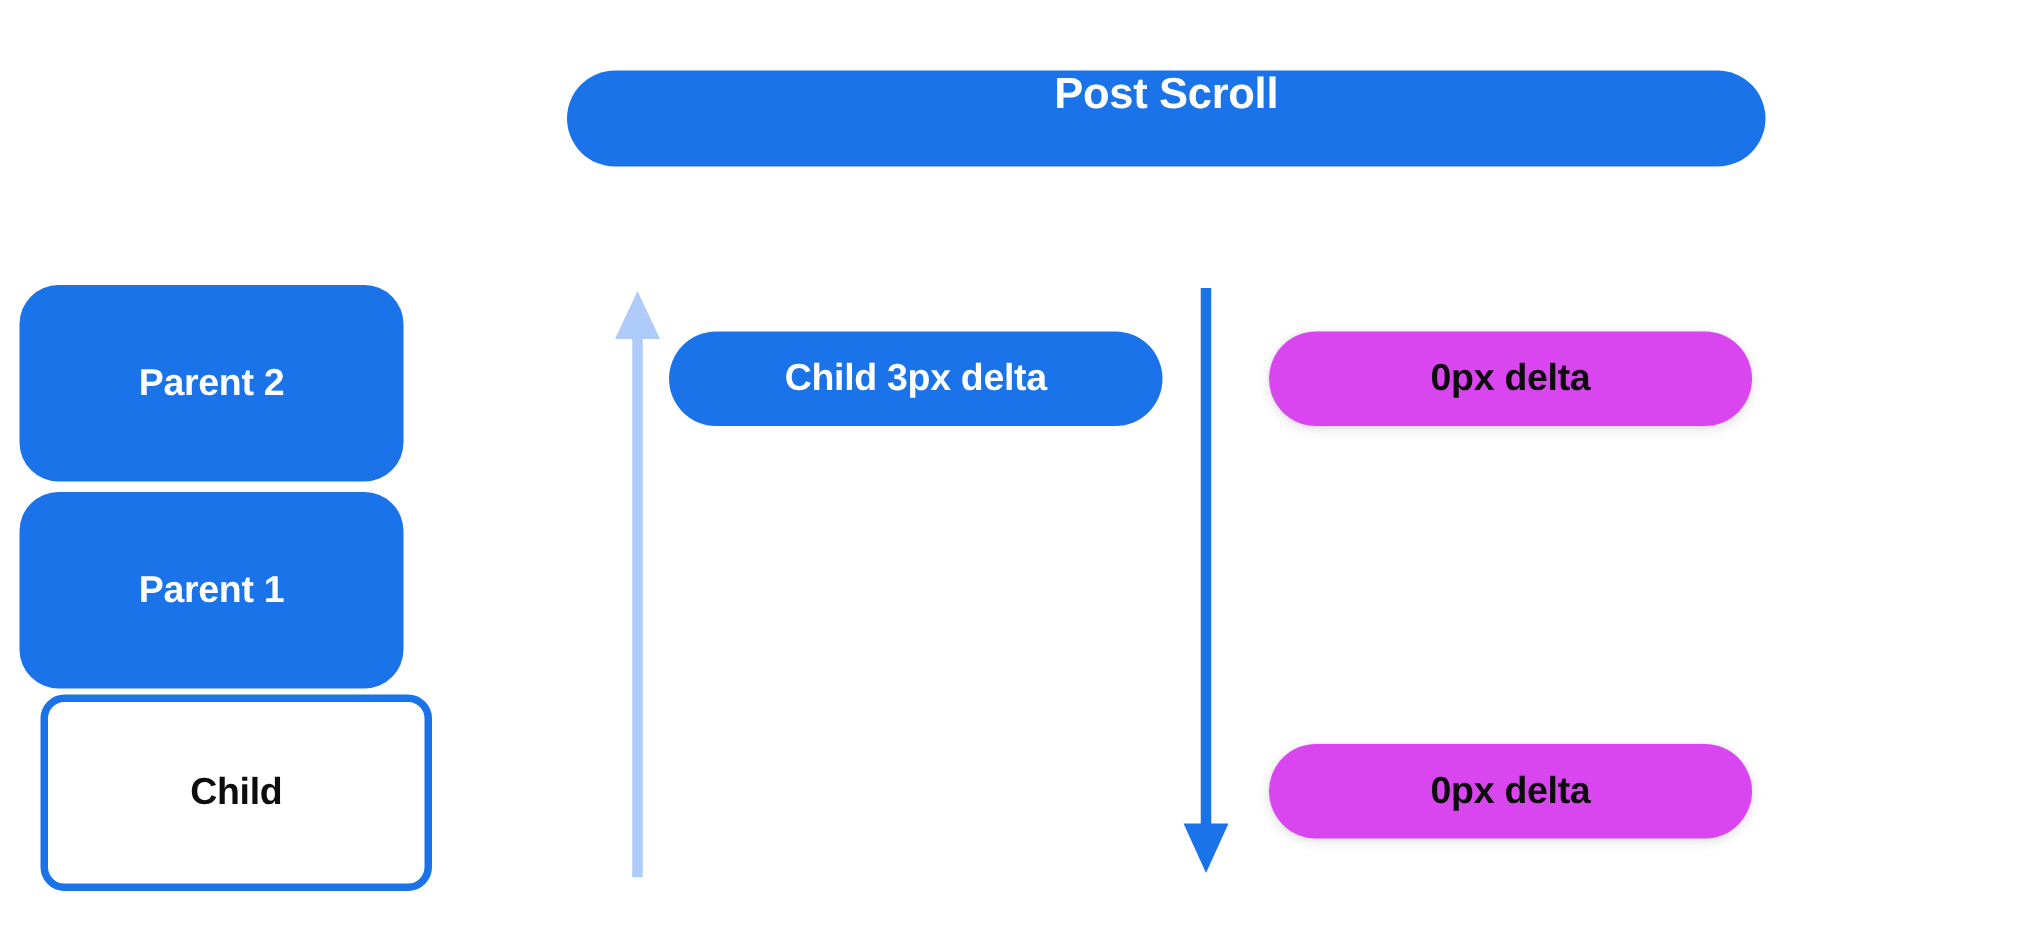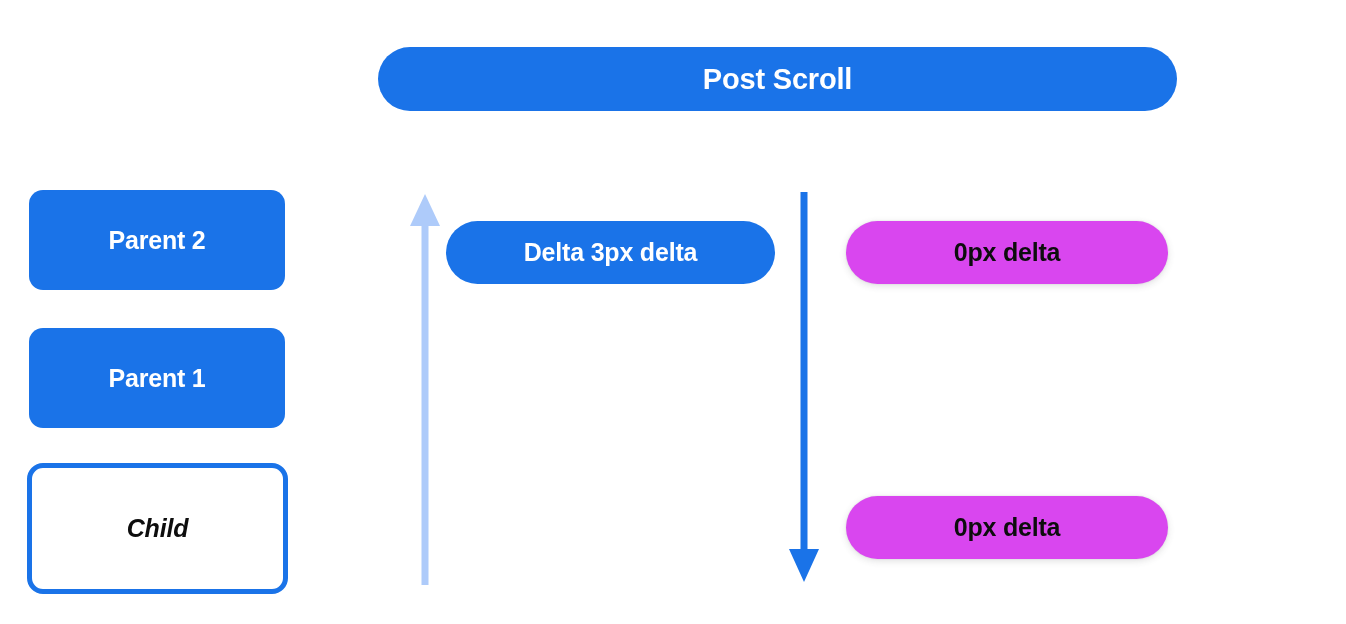--- a/index.html
+++ b/index.html
@@ -23,37 +23,37 @@
   
   .header-bar {
     position: absolute;
     left: 378px;
     top: 47px;
     width: 799px;
     height: 64px;
     background: #1a73e8;
     border-radius: 32px;
     display: flex;
-    align-items: center;
+    align-items: flex-start;
     justify-content: center;
   }
   .header-bar .label {
     color: #ffffff;
     font-size: 29px;
     font-weight: bold;
     letter-spacing: -0.2px;
   }
 
   
   .stack-box {
     position: absolute;
-    left: 29px;
+    left: 13px;
     width: 256px;
-    height: 100px;
-    border-radius: 14px;
+    height: 131px;
+    border-radius: 26px;
     display: flex;
     align-items: center;
     justify-content: center;
     box-sizing: border-box;
   }
   .stack-box .label {
     font-size: 25px;
     font-weight: bold;
     letter-spacing: -0.2px;
   }
@@ -66,21 +66,20 @@
   .stack-box.outlined {
     background: #ffffff;
     border: 5px solid #1a73e8;
     height: 131px;
     width: 261px;
     left: 27px;
     border-radius: 16px;
   }
   .stack-box.outlined .label {
     color: #0d0d0d;
-    font-style: italic;
   }
   .box-parent2 { top: 190px; }
   .box-parent1 { top: 328px; }
   .box-child   { top: 463px; }
 
   
   .arrow {
     position: absolute;
   }
   .arrow svg {
@@ -160,21 +159,21 @@
   </div>
 
   <div class="arrow" style="left:786px; top:192px;">
     <svg width="36" height="392" viewBox="0 0 36 392" xmlns="http://www.w3.org/2000/svg" aria-hidden="true">
       <rect x="14.5" y="0" width="7" height="362" fill="#1a73e8"></rect>
       <polygon points="18,390 3,357 33,357" fill="#1a73e8"></polygon>
     </svg>
   </div>
 
   <div class="pill blue pill-used-delta">
-    <span class="label">Delta 3px delta</span>
+    <span class="label">Child 3px delta</span>
   </div>
 
 
   <div class="pill white pill-zero-top">
     <span class="label">0px delta</span>
   </div>
 
   <div class="pill white pill-zero-bottom">
     <span class="label">0px delta</span>
   </div>

